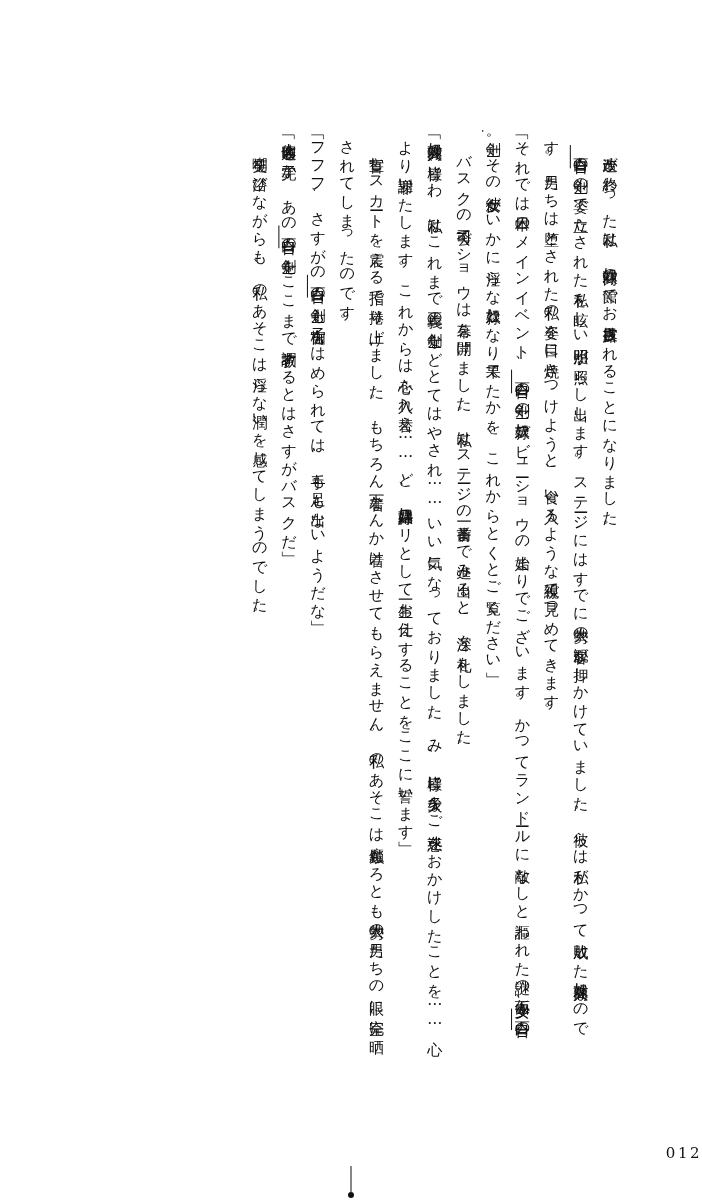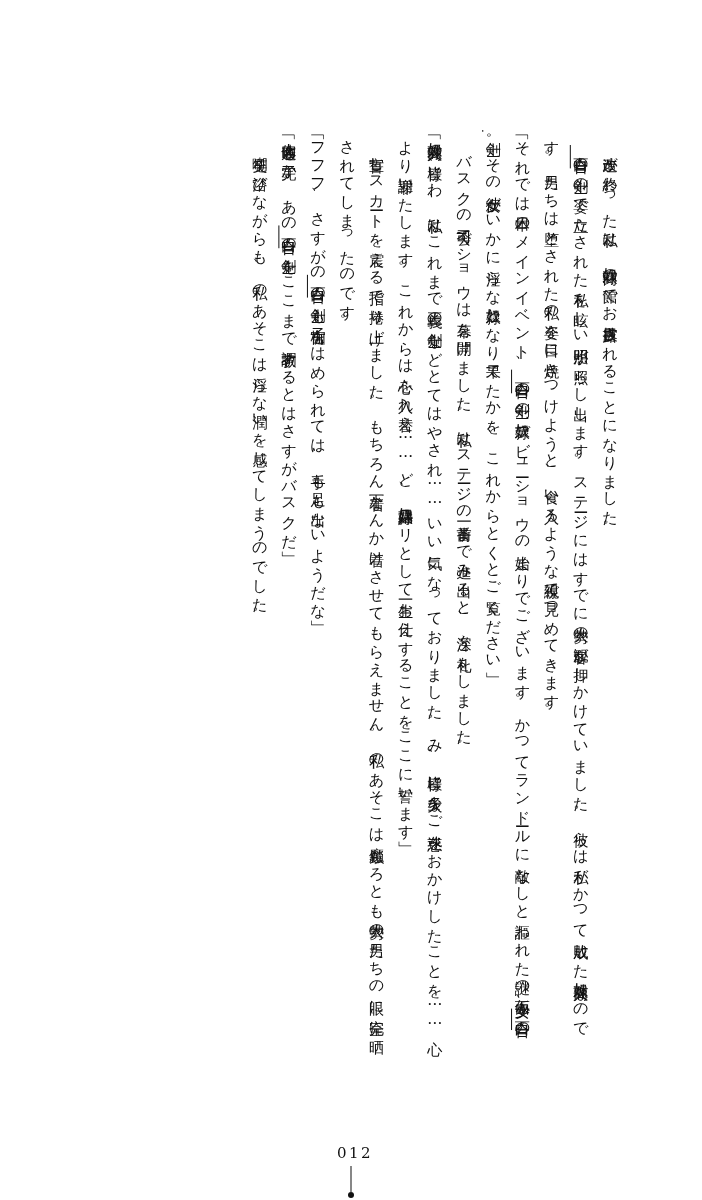--- a/index.html
+++ b/index.html
@@ -57,21 +57,21 @@
     text-decoration: underline;
     text-underline-offset: 2px;
   }
 
   
   .folio {
     position: absolute;
     left: 8px;
     right: 0;
     bottom: 38px;
-    text-align: center;
+    text-align: right;
     font-size: 15px;
     letter-spacing: 2.5px;
     color: #111111;
     font-family: "DejaVu Serif", "Liberation Serif", serif;
   }
   .folio-rule {
     position: absolute;
     left: 50%;
     bottom: 8px;
     width: 1px;

